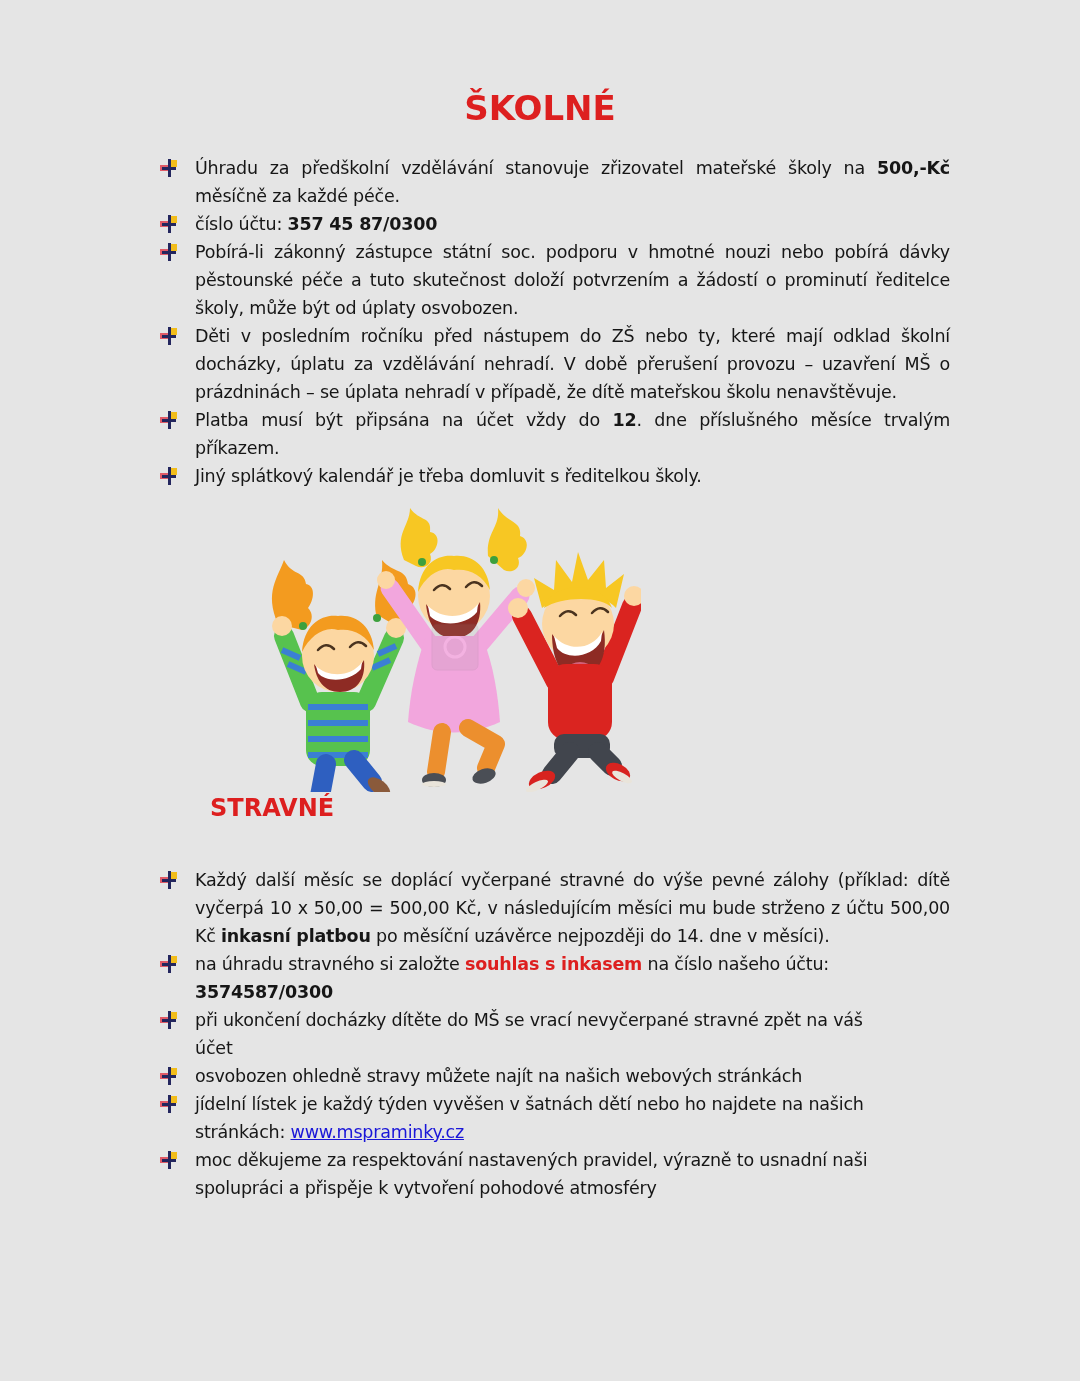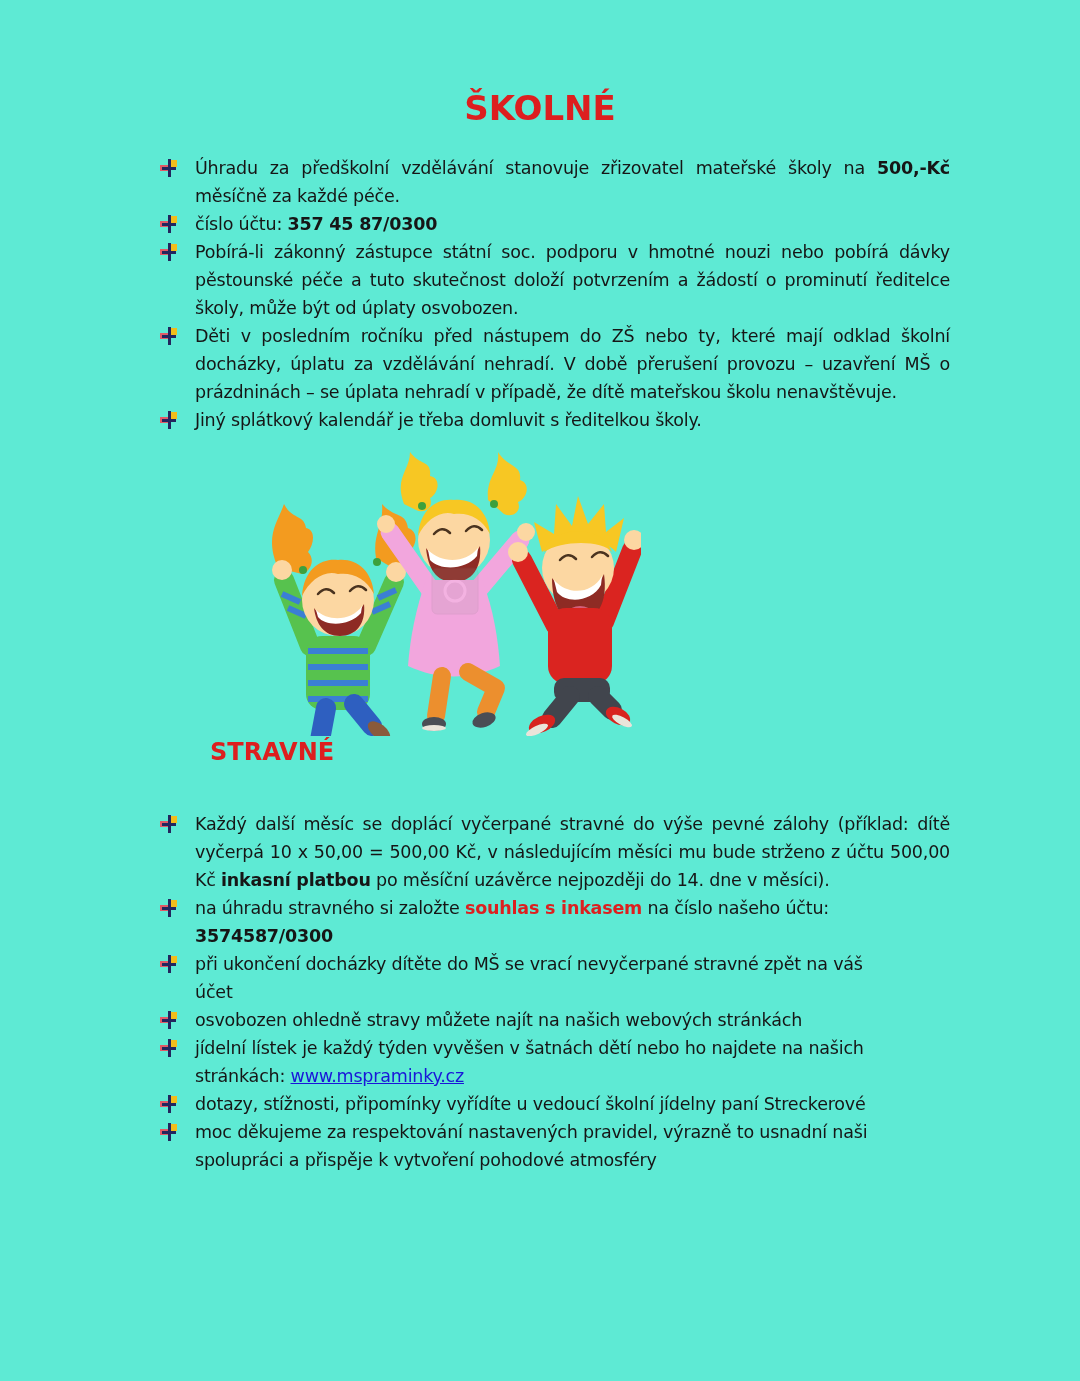--- a/index.html
+++ b/index.html
@@ -1,19 +1,19 @@
 <!DOCTYPE html>
 <html style="--red: #dd1f1f; --link: #1a16d8;"><head>
 <meta charset="utf-8">
 <style>
   :root{ --red:#dd1f1f; --link:#1a16d8; }
   html,body{margin:0;padding:0;background:#ffffff;}
   body{width:1080px;height:1381px;overflow:hidden;
        font-family:"DejaVu Sans",sans-serif;color:#161616;}
-  .page{position:relative;width:1080px;height:1381px;background:#5eead4;}
+  .page{position:relative;width:1080px;height:1381px;background:#e5e5e5;}
   .content{padding:88px 130px 0 130px;}
   h1.title{margin:0 0 26px 0;text-align:center;font-size:34px;font-weight:bold;
            color:var(--red);}
   h2.subtitle{margin:2px 0 44px 80px;font-size:24px;font-weight:bold;color:var(--red);}
   ul.blist{list-style:none;margin:0;padding:0;width:820px;
            font-size:17.5px;letter-spacing:-0.2px;line-height:28px;}
   ul.blist li{position:relative;padding-left:65px;}
   .bul{position:absolute;left:30px;top:5px;width:18px;height:18px;display:block;}
   .bul i{position:absolute;display:block;}
   .bul .y{left:10px;top:1px;width:7px;height:7px;background:#f2bd1b;}
@@ -71,20 +71,31 @@
         </li>
         <li>
           <span class="bul">
             <i class="y"></i>
             <i class="r"></i>
             <i class="v"></i>
             <i class="h"></i>
           </span>
           <div class="it just">
             <div class="para"><span>Děti v posledním ročníku před nástupem do ZŠ nebo ty, které mají odklad školní docházky, úplatu za vzdělávání nehradí. V době přerušení provozu – uzavření MŠ o prázdninách – se úplata nehradí v případě, že dítě mateřskou školu nenavštěvuje.</span></div>
+          </div>
+        </li>
+        <li>
+          <span class="bul">
+            <i class="y"></i>
+            <i class="r"></i>
+            <i class="v"></i>
+            <i class="h"></i>
+          </span>
+          <div class="it just">
+            <div class="para"><span>Platba musí být připsána na účet vždy do </span><span class="b">12</span><span>. dne příslušného měsíce trvalým příkazem.</span></div>
           </div>
         </li>
         <li>
           <span class="bul">
             <i class="y"></i>
             <i class="r"></i>
             <i class="v"></i>
             <i class="h"></i>
           </span>
           <div class="it">
@@ -238,30 +249,19 @@
           </div>
         </li>
         <li>
           <span class="bul">
             <i class="y"></i>
             <i class="r"></i>
             <i class="v"></i>
             <i class="h"></i>
           </span>
           <div class="it">
-            <div class="para"><span>dotazy, stížnosti, připomínky vyřídíte u vedoucí školní jídelny paní Streckerové</span></div>
-          </div>
-        </li>
-        <li>
-          <span class="bul">
-            <i class="y"></i>
-            <i class="r"></i>
-            <i class="v"></i>
-            <i class="h"></i>
-          </span>
-          <div class="it">
             <div class="para"><span>moc děkujeme za respektování nastavených pravidel, výrazně to usnadní naši spolupráci a přispěje k vytvoření pohodové atmosféry</span></div>
           </div>
         </li>
       </ul>
 
   </div>
 </div>
 
 </body></html>

